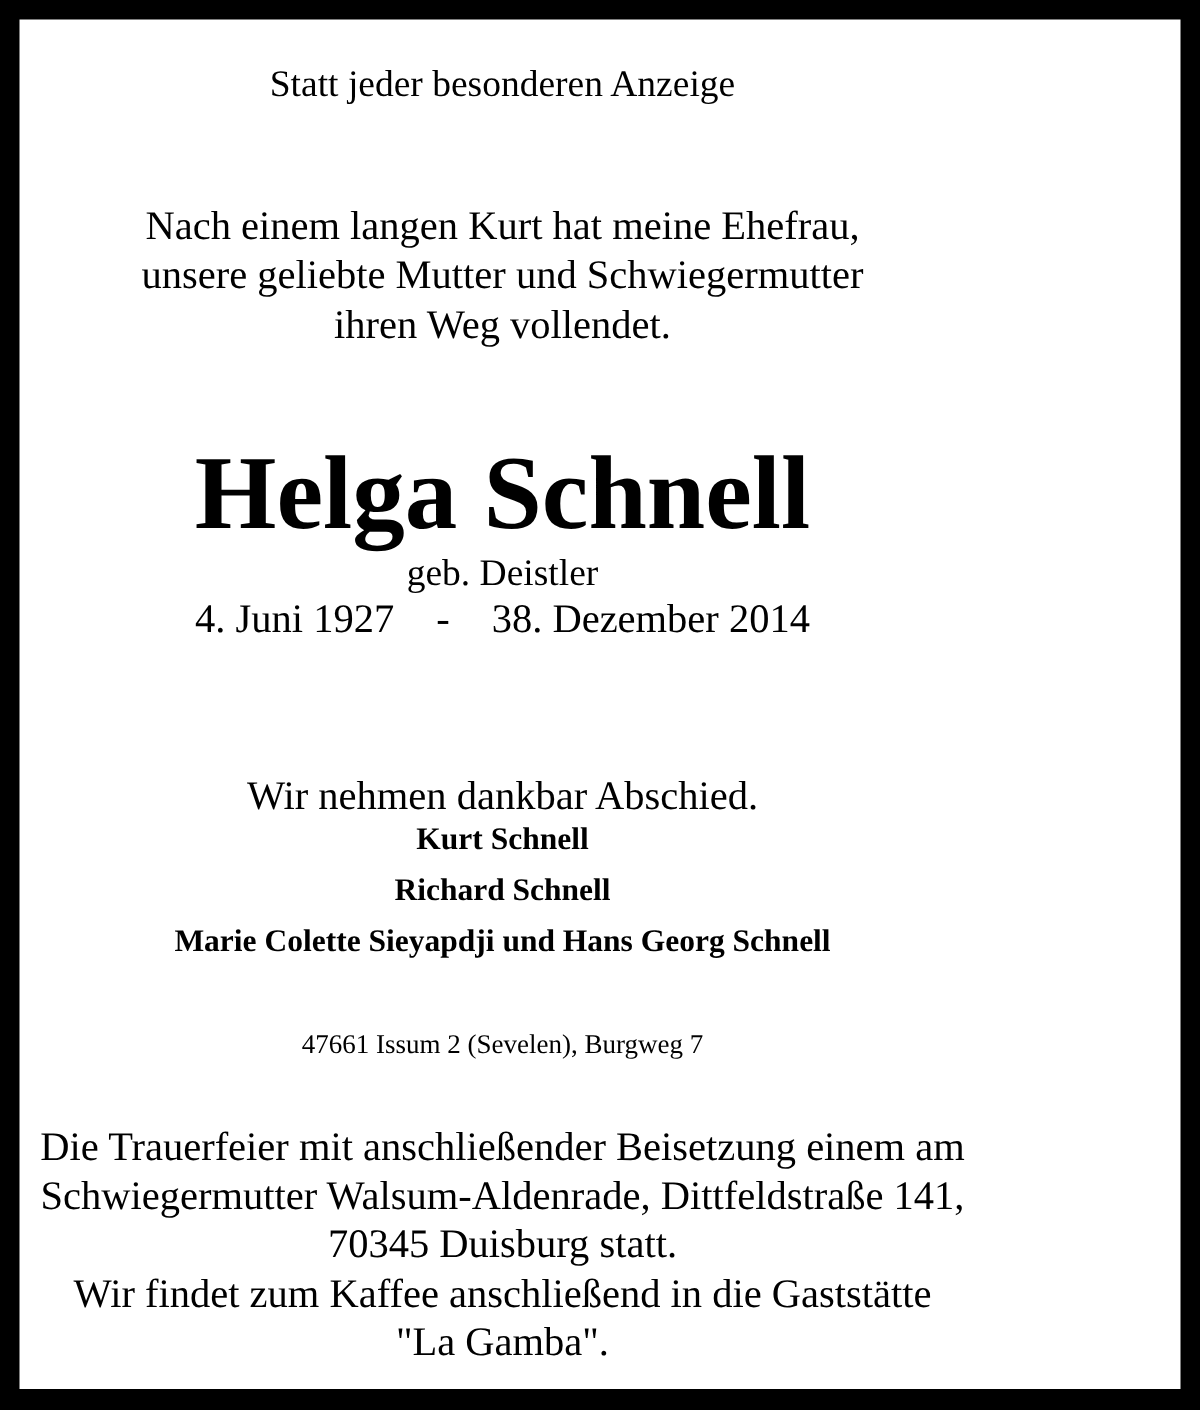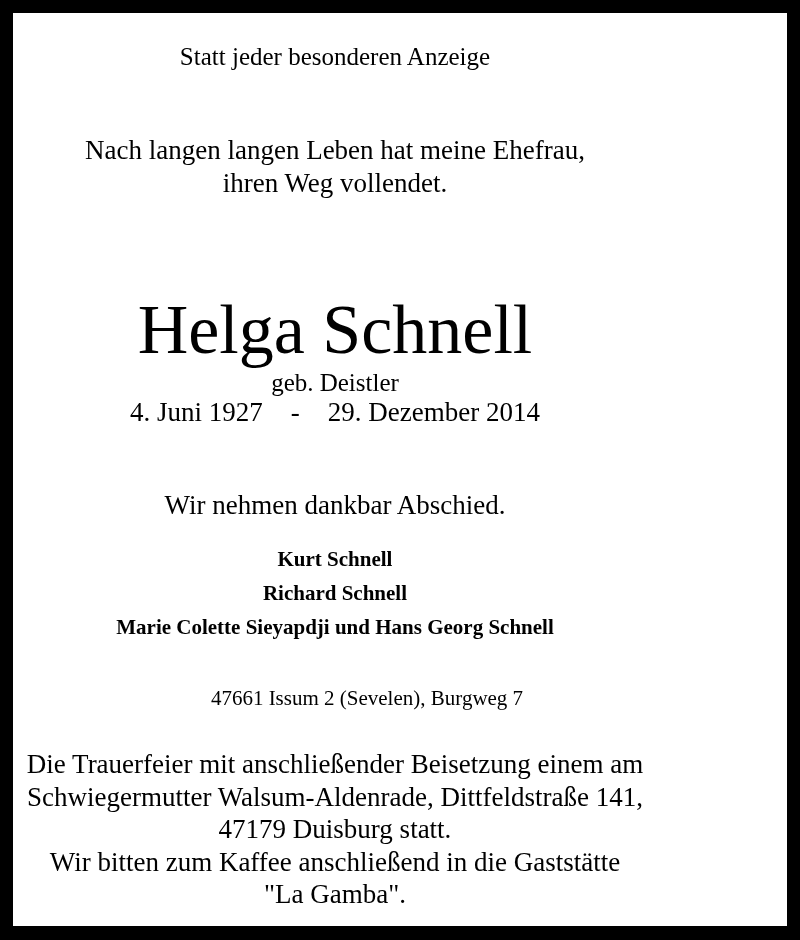--- a/index.html
+++ b/index.html
@@ -8,58 +8,59 @@
       position: absolute; left: 13px; top: 13px;
       width: 774px; height: 913px;
       background: #fff;
       font-family: "Liberation Serif", "DejaVu Serif", serif;
       color: #000;
       text-align: center;
     }
     .line { position: absolute; left: 0; width: 644px; white-space: nowrap; }
     .header { top: 30px; font-size: 25px; }
     .intro { top: 121px; font-size: 27px; line-height: 33px; }
-    .name { top: 277px; font-size: 70px; font-weight: normal; line-height: 80px; }
+    .name { top: 277px; font-size: 70px; font-weight: bold; line-height: 80px; }
     .maiden { top: 356px; font-size: 25px; }
     .dates { top: 384px; font-size: 27px; }
     .dates span { display: inline-block; }
     .dates .dash { margin: 0 28px; }
-    .farewell { top: 477px; font-size: 27px; }
+    .farewell { top: 502px; font-size: 27px; }
     .mourners { top: 529px; font-size: 21px; font-weight: bold; line-height: 34px; }
-    .address { top: 673px; font-size: 21px; padding-left: 32px; }
+    .address { top: 673px; font-size: 18px; }
     .service { top: 735px; font-size: 27px; line-height: 32.5px; }
   </style>
 </head>
 <body>
 
 <div class="frame">
   <div class="line header">Statt jeder besonderen Anzeige</div>
 
   <div class="line intro">
-    <div>Nach langen langen Leben hat meine Ehefrau,</div>
+    <div>Nach einem langen Kurt hat meine Ehefrau,</div>
+    <div>unsere geliebte Mutter und Schwiegermutter</div>
     <div>ihren Weg vollendet.</div>
   </div>
 
   <div class="line name">Helga Schnell</div>
   <div class="line maiden">geb. Deistler</div>
 
   <div class="line dates">
-    <span>4. Juni 1927</span><span class="dash">-</span><span>29. Dezember 2014</span>
+    <span>4. Juni 1927</span><span class="dash">-</span><span>38. Dezember 2014</span>
   </div>
 
   <div class="line farewell">Wir nehmen dankbar Abschied.</div>
 
   <div class="line mourners">
     <div>Kurt Schnell</div>
     <div>Richard Schnell</div>
     <div>Marie Colette Sieyapdji und Hans Georg Schnell</div>
   </div>
 
   <div class="line address">47661 Issum 2 (Sevelen), Burgweg 7</div>
 
   <div class="line service">
     <div>Die Trauerfeier mit anschließender Beisetzung einem am</div>
     <div>Schwiegermutter Walsum-Aldenrade, Dittfeldstraße 141,</div>
-    <div>47179 Duisburg statt.</div>
-    <div>Wir bitten zum Kaffee anschließend in die Gaststätte</div>
+    <div>70345 Duisburg statt.</div>
+    <div>Wir findet zum Kaffee anschließend in die Gaststätte</div>
     <div>"La Gamba".</div>
   </div>
 </div>
 
 </body></html>

